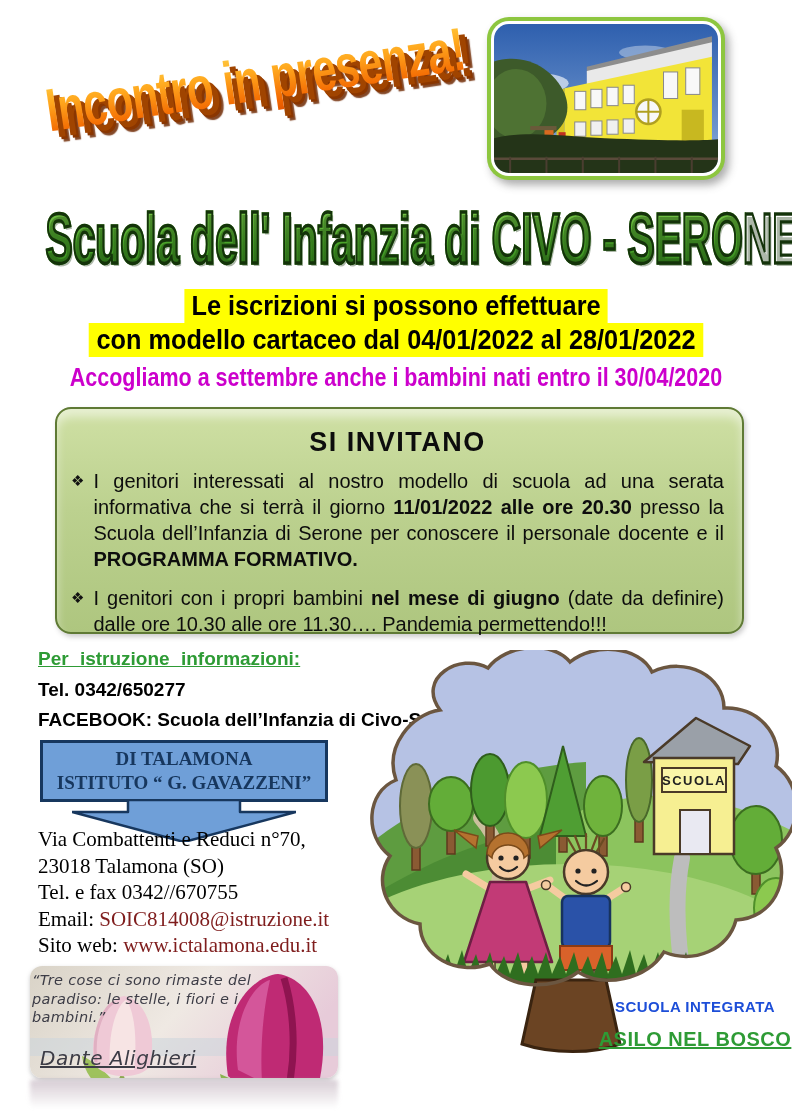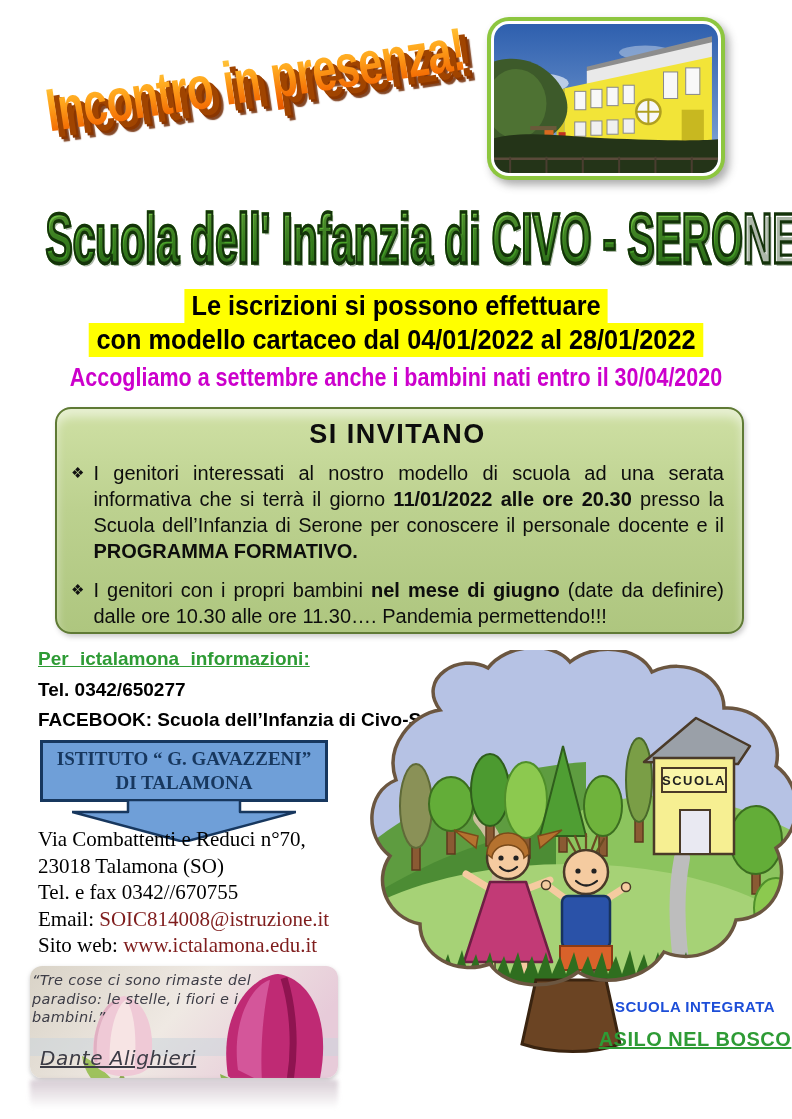--- a/index.html
+++ b/index.html
@@ -50,21 +50,21 @@
   .banner .hl { display:inline-block; background:#ffff00; padding:0 8px; }
   .note { position:absolute; left:0; right:0; top:363px; text-align:center;
     font-weight:bold; font-size:25px; color:#cc00cc; white-space:nowrap;
     transform:scale(0.86,1); transform-origin:center; }
 
   
   .invite { position:absolute; left:55px; top:407px; width:689px; height:227px;
     box-sizing:border-box; border:2px solid #5f7a35; border-radius:16px;
     background:linear-gradient(180deg,#cfe0a4 0%,#bcd18f 45%,#aec67f 100%);
     box-shadow:inset 0 8px 10px rgba(255,255,255,.5), 2px 3px 5px rgba(90,90,90,.3);
-    padding:8px 18px 0 14px; }
+    padding:16px 18px 0 14px; }
   .invite-title { text-align:center; font-weight:bold; font-size:27px;
     letter-spacing:1.5px; margin:2px 0 10px 0; color:#0d0d0d; }
   .invite-item { display:flex; gap:9px; margin-bottom:13px; }
   .invite-bullet { font-size:15px; line-height:26px; color:#111; flex:0 0 auto; }
   .invite-text { flex:1; margin:0; font-size:20px; line-height:26px;
     text-align:justify; color:#0d0d0d; }
   .invite-text b { font-weight:bold; }
 
   
   .info { position:absolute; left:38px; top:648px; }
@@ -187,28 +187,28 @@
       <span class="invite-bullet">❖</span>
       <p class="invite-text"><span>I genitori interessati al nostro modello di scuola ad una serata informativa che si terrà  il giorno </span><b>11/01/2022 alle ore 20.30</b><span>  presso la Scuola dell’Infanzia di Serone per conoscere il personale docente e il </span><b>PROGRAMMA FORMATIVO.</b></p>
     </div>
     <div class="invite-item">
       <span class="invite-bullet">❖</span>
       <p class="invite-text"><span>I genitori con i propri bambini  </span><b>nel mese di giugno</b><span> (date da definire) dalle ore 10.30 alle ore 11.30…. Pandemia permettendo!!!</span></p>
     </div>
   </div>
 
   <div class="info">
-    <div class="info-heading">Per ictalamona informazioni:</div>
+    <div class="info-heading">Per istruzione informazioni:</div>
     <div class="info-line">Tel. 0342/650277</div>
     <div class="info-line">FACEBOOK: Scuola dell’Infanzia di Civo-Serone</div>
   </div>
 
   <div class="institute">
+    <div>DI TALAMONA</div>
     <div>ISTITUTO “ G. GAVAZZENI”</div>
-    <div>DI TALAMONA</div>
   </div>
   <svg class="inst-arrow" viewBox="0 0 224 42">
     <polygon points="56,0 168,0 168,12 224,12 112,42 0,12 56,12" fill="#6f9fd8" stroke="#17375e" stroke-width="2.5" stroke-linejoin="round"></polygon>
   </svg>
 
   <div class="secretariat">
     <div>Via Combattenti e Reduci n°70,</div>
     <div>23018 Talamona  (SO)</div>
     <div>Tel. e fax 0342//670755</div>
     <div><span>Email: </span><a class="lnk">SOIC814008@istruzione.it</a></div>

